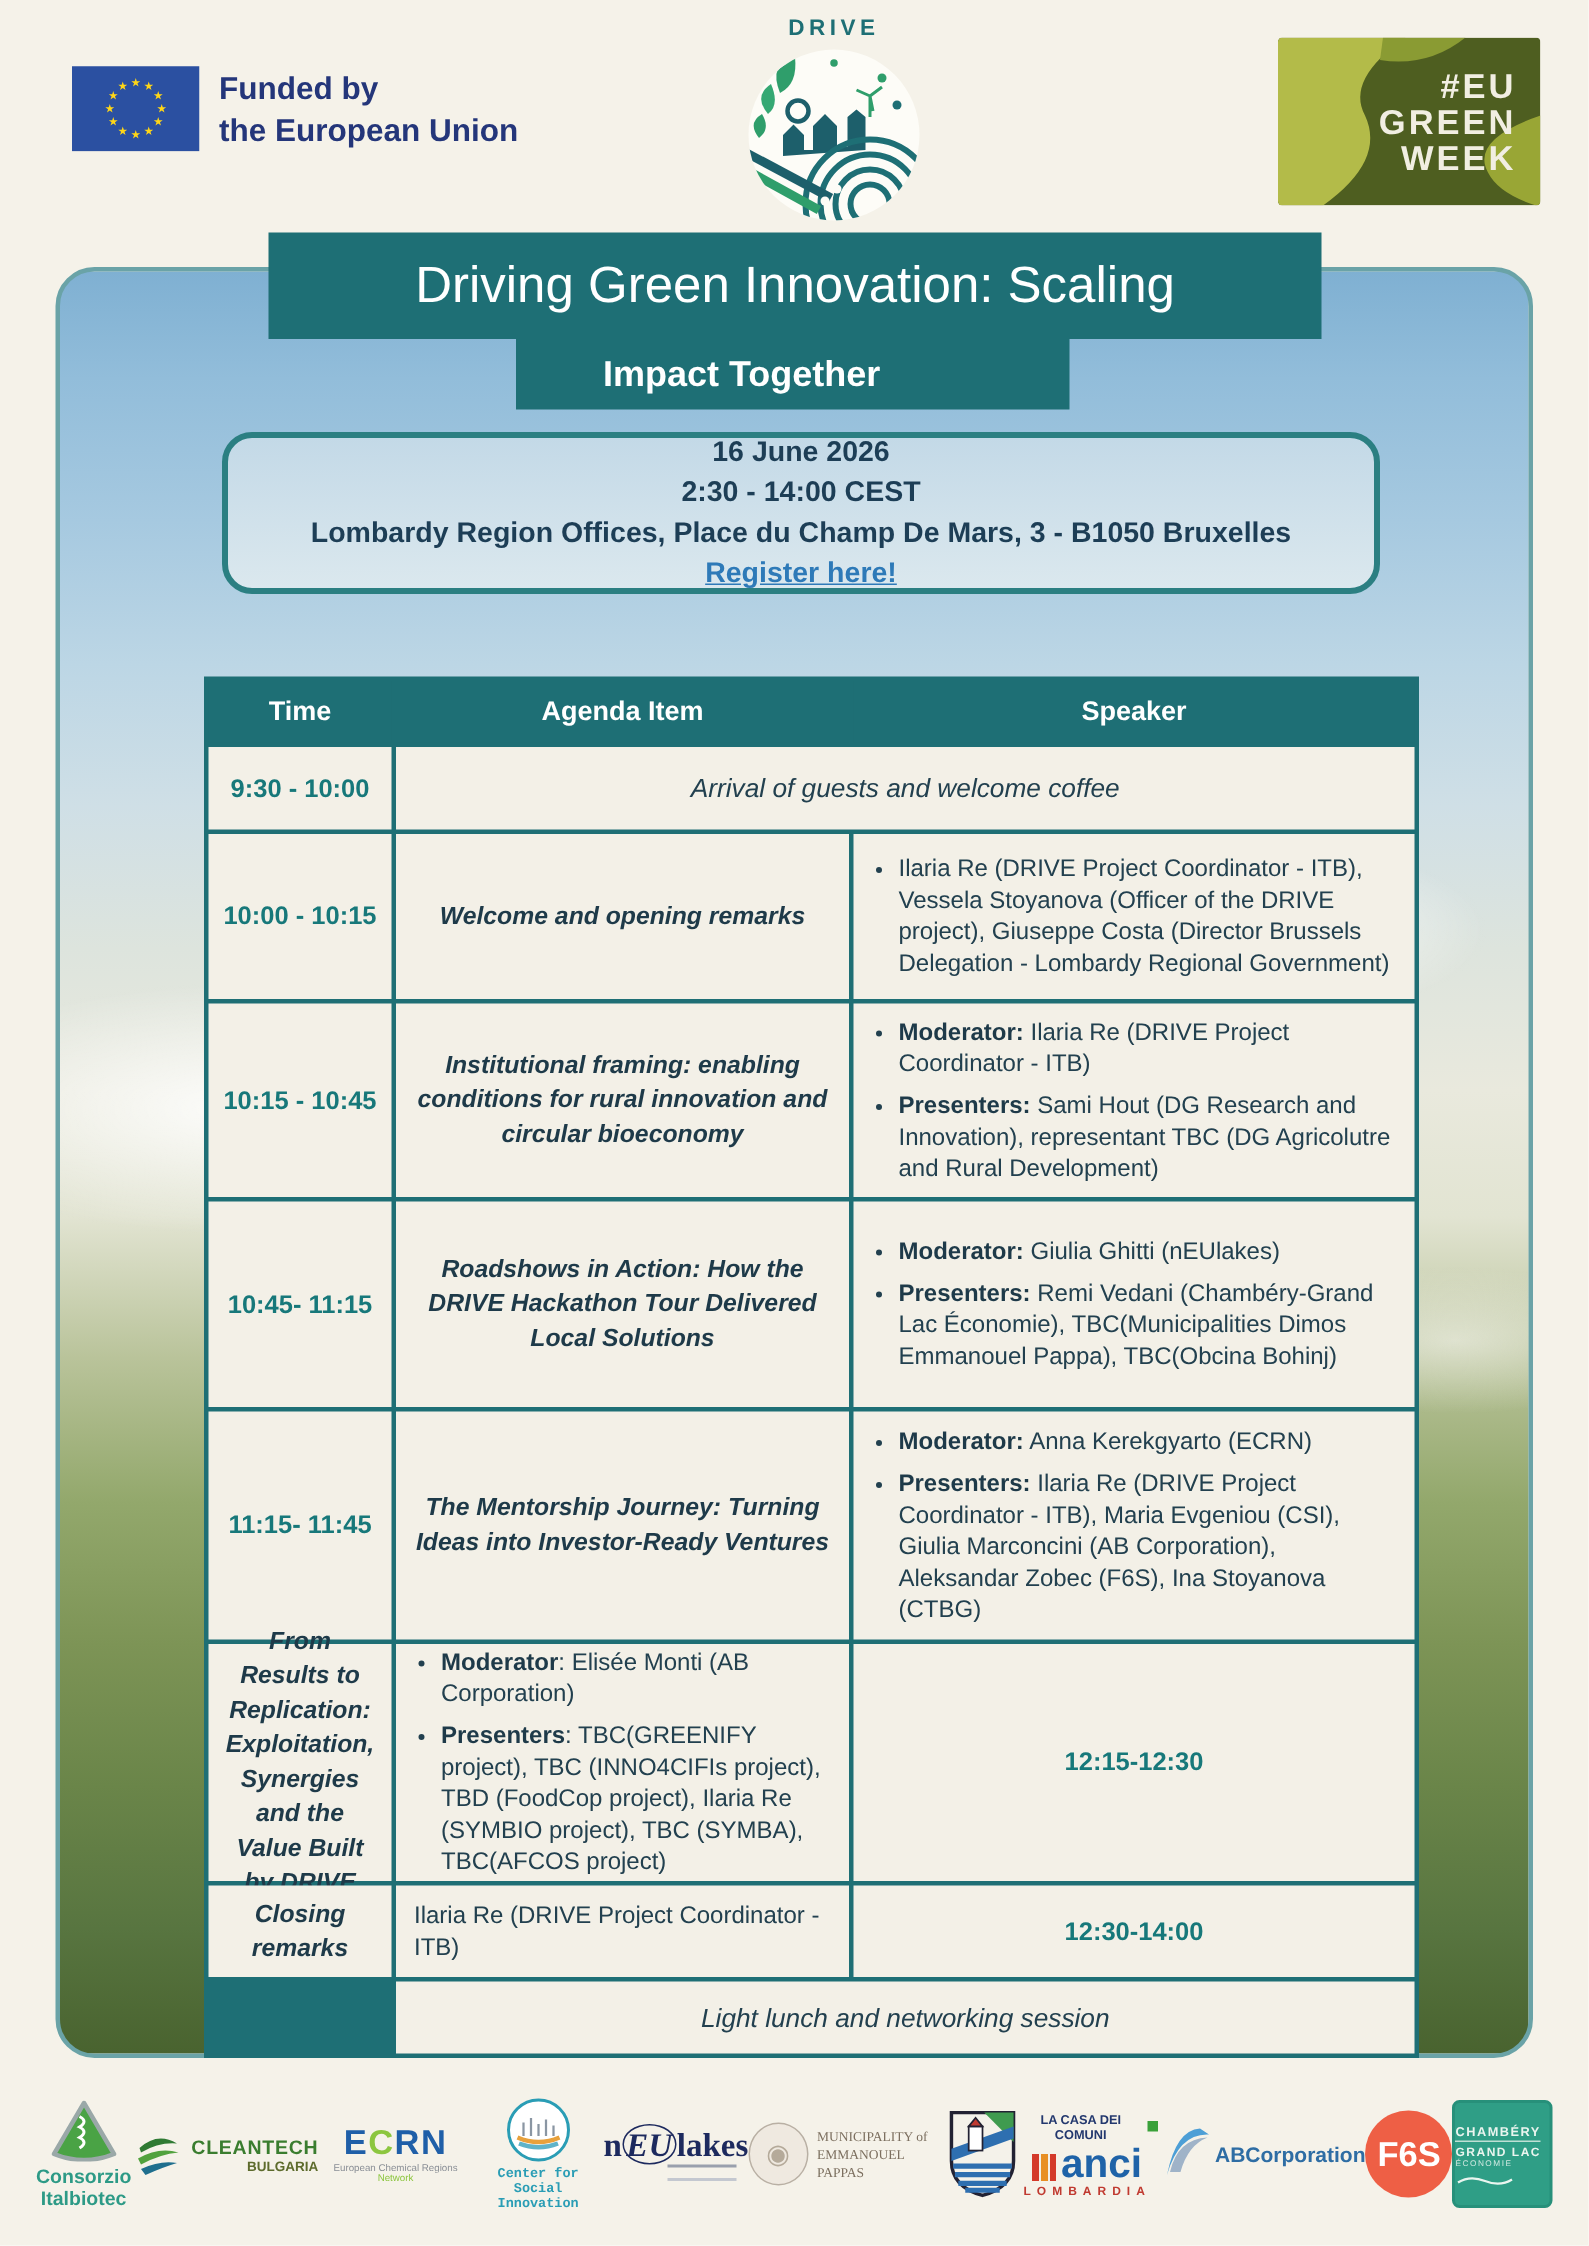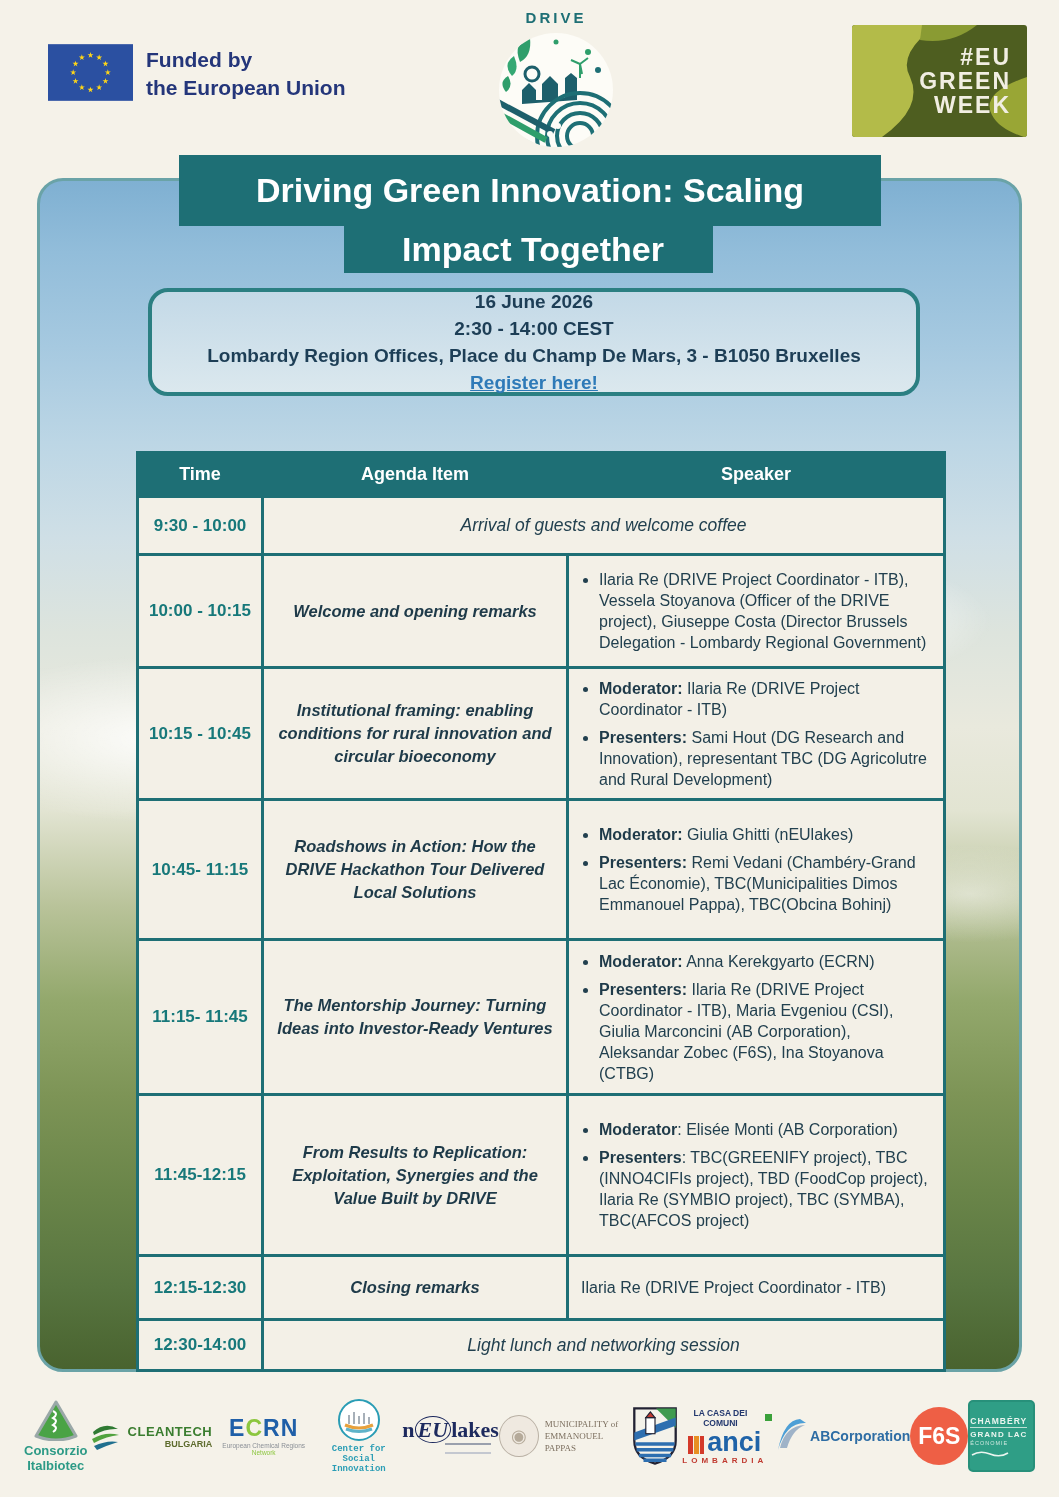--- a/index.html
+++ b/index.html
@@ -10,24 +10,24 @@
   .eu-funding{position:absolute;left:48px;top:44px;display:flex;gap:13px;align-items:flex-start;}
   .eu-funding .txt{font-weight:bold;color:#24367a;font-size:21px;line-height:28px;padding-top:2px;}
   .drive-logo{position:absolute;left:492px;top:8px;}
   .greenweek{position:absolute;left:852px;top:25px;width:175px;height:112px;border-radius:3px;overflow:hidden;}
   .greenweek svg{position:absolute;inset:0;}
   .gw-text{position:absolute;inset:0;display:flex;flex-direction:column;justify-content:center;align-items:flex-end;
            padding-right:16px;color:#f1eee2;font-weight:bold;font-size:23px;line-height:24px;letter-spacing:2px;}
 
   
   .banner1{position:absolute;left:179px;top:155px;width:702px;height:71px;background:#1e6f75;z-index:3;
-           display:flex;align-items:center;justify-content:center;color:#fff;font-weight:bold;font-size:34px;white-space:nowrap;}
+           display:flex;align-items:center;justify-content:center;color:#fff;font-weight:normal;font-size:34px;white-space:nowrap;}
   .banner2{position:absolute;left:344px;top:226px;width:369px;height:47px;background:#1e6f75;z-index:3;
            display:flex;align-items:center;justify-content:flex-start;padding-left:58px;box-sizing:border-box;
-           color:#fff;font-weight:bold;font-size:34px;white-space:nowrap;}
+           color:#fff;font-weight:bold;font-size:24px;white-space:nowrap;}
 
   
   .card{position:absolute;left:37px;top:178px;width:985px;height:1194px;border-radius:26px;
         border:3px solid #6aa3a7;box-sizing:border-box;
         background:linear-gradient(180deg,#7fb0d2 0%,#92bdda 6%,#a6c9e0 14%,#bcd6e5 22%,#cfdfe6 30%,
           #dde4dd 38%,#e9e9dd 46%,#e2e4d2 53%,#b9c39a 61%,#93a86c 69%,#7d9456 77%,#6a8549 85%,#587540 93%,#49632f 100%);}
   .card .clouds{position:absolute;inset:0;border-radius:23px;z-index:0;background:
       radial-gradient(240px 90px at 80% 37%, rgba(255,255,255,.9), rgba(255,255,255,0) 70%),
       radial-gradient(320px 120px at 12% 47%, rgba(255,255,255,.85), rgba(255,255,255,0) 70%),
       radial-gradient(280px 110px at 55% 52%, rgba(250,250,244,.75), rgba(255,255,255,0) 70%),
@@ -228,21 +228,20 @@
         <div class="cell time-cell">11:15- 11:45</div>
         <div class="cell agenda-cell">
           <span>The Mentorship Journey: Turning Ideas into Investor-Ready Ventures</span>
         </div>
         <div class="cell speaker-cell">
           <ul>
             <li><b>Moderator:</b> Anna Kerekgyarto (ECRN)</li>
             <li><b>Presenters:</b> Ilaria Re (DRIVE Project Coordinator - ITB), Maria Evgeniou (CSI), Giulia Marconcini (AB Corporation), Aleksandar Zobec (F6S), Ina Stoyanova (CTBG)</li>
           </ul>
         </div>
-        <div class="cell time-cell">11:45-12:15</div>
         <div class="cell agenda-cell">
           <span>From Results to Replication: Exploitation, Synergies and the Value Built by DRIVE</span>
         </div>
         <div class="cell speaker-cell">
           <ul>
             <li><b>Moderator</b>: Elisée Monti (AB Corporation)</li>
             <li><b>Presenters</b>: TBC(GREENIFY project), TBC (INNO4CIFIs project), TBD (FoodCop project), Ilaria Re (SYMBIO project), TBC (SYMBA), TBC(AFCOS project)</li>
           </ul>
         </div>
         <div class="cell time-cell">12:15-12:30</div>

